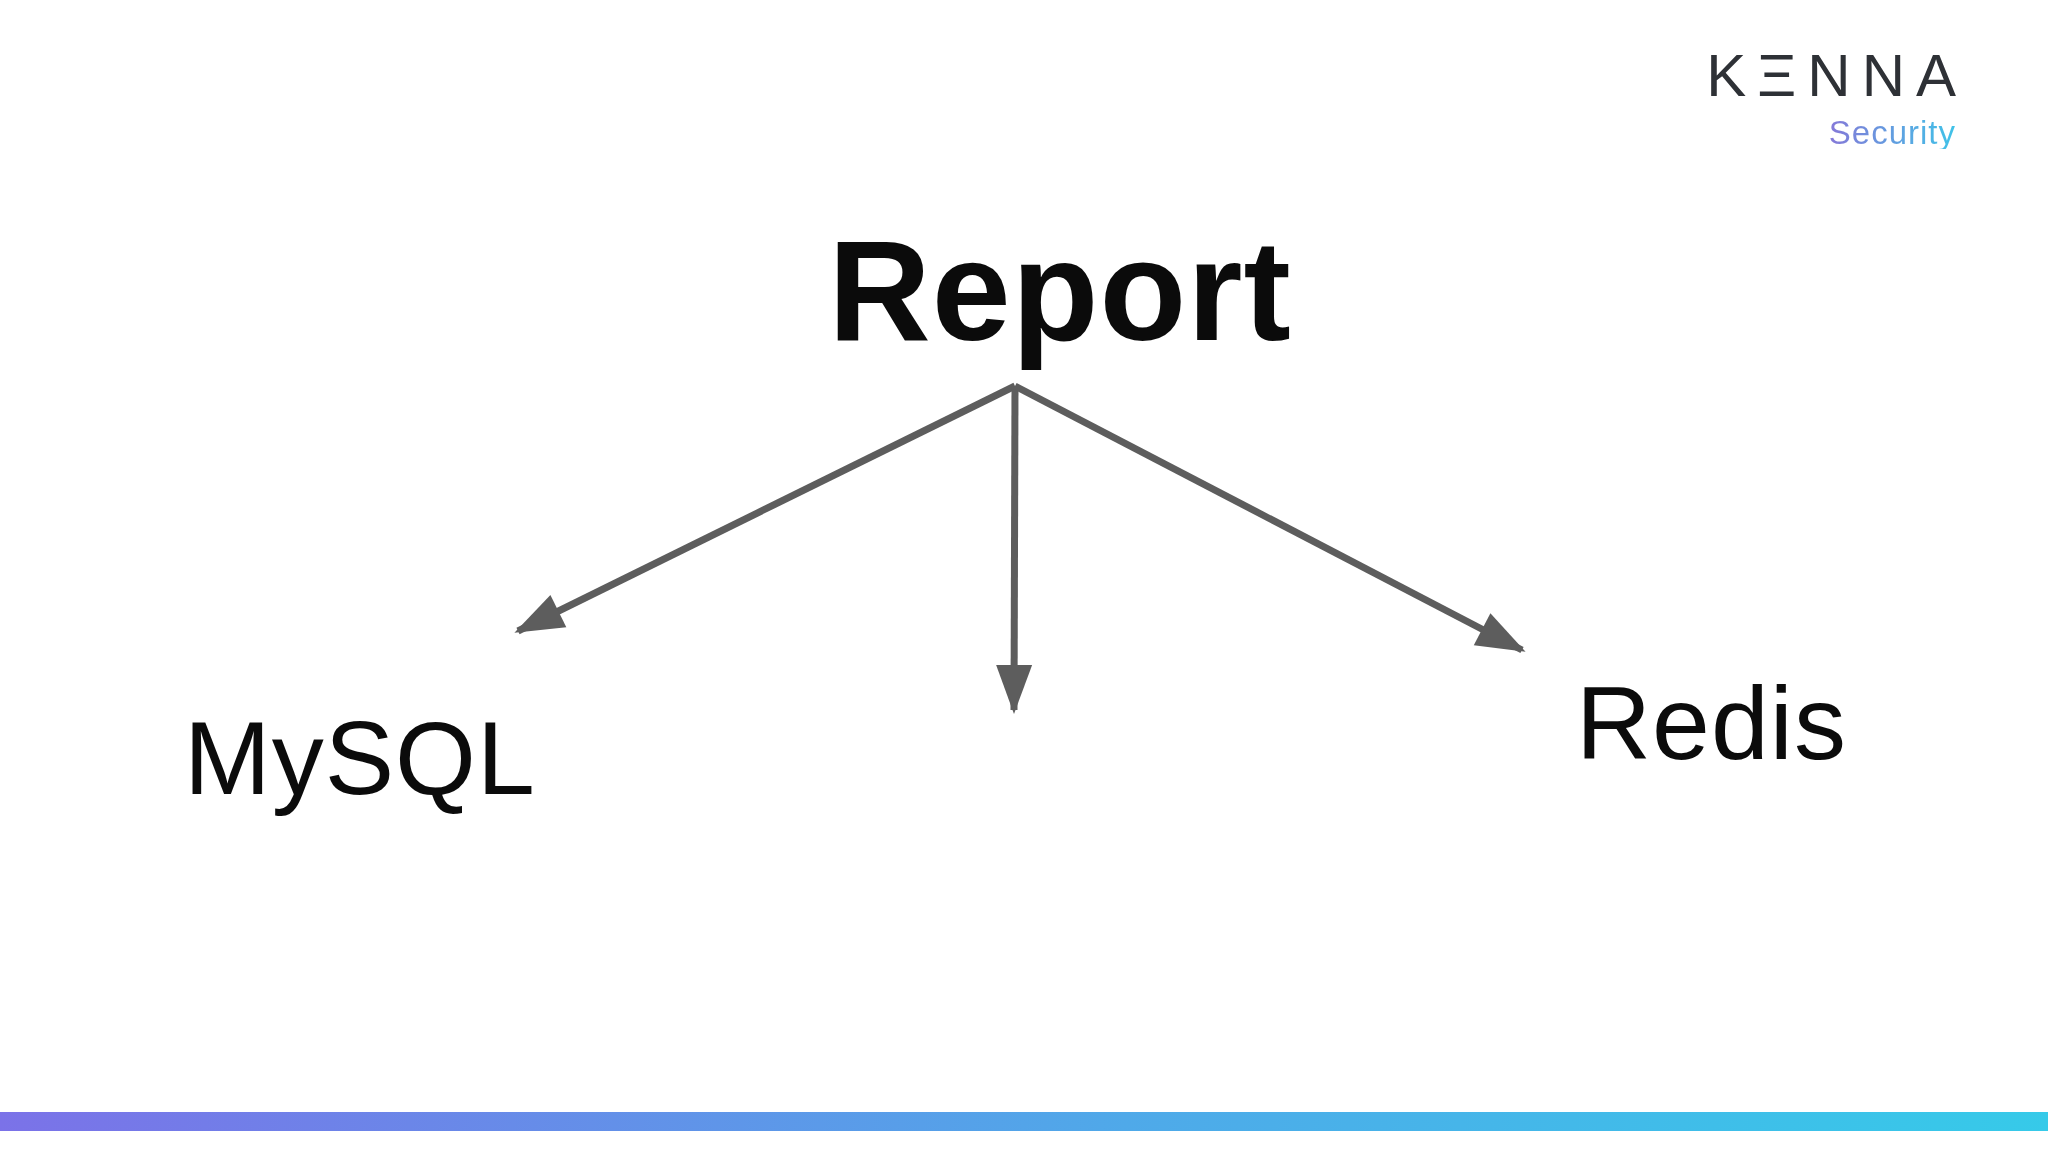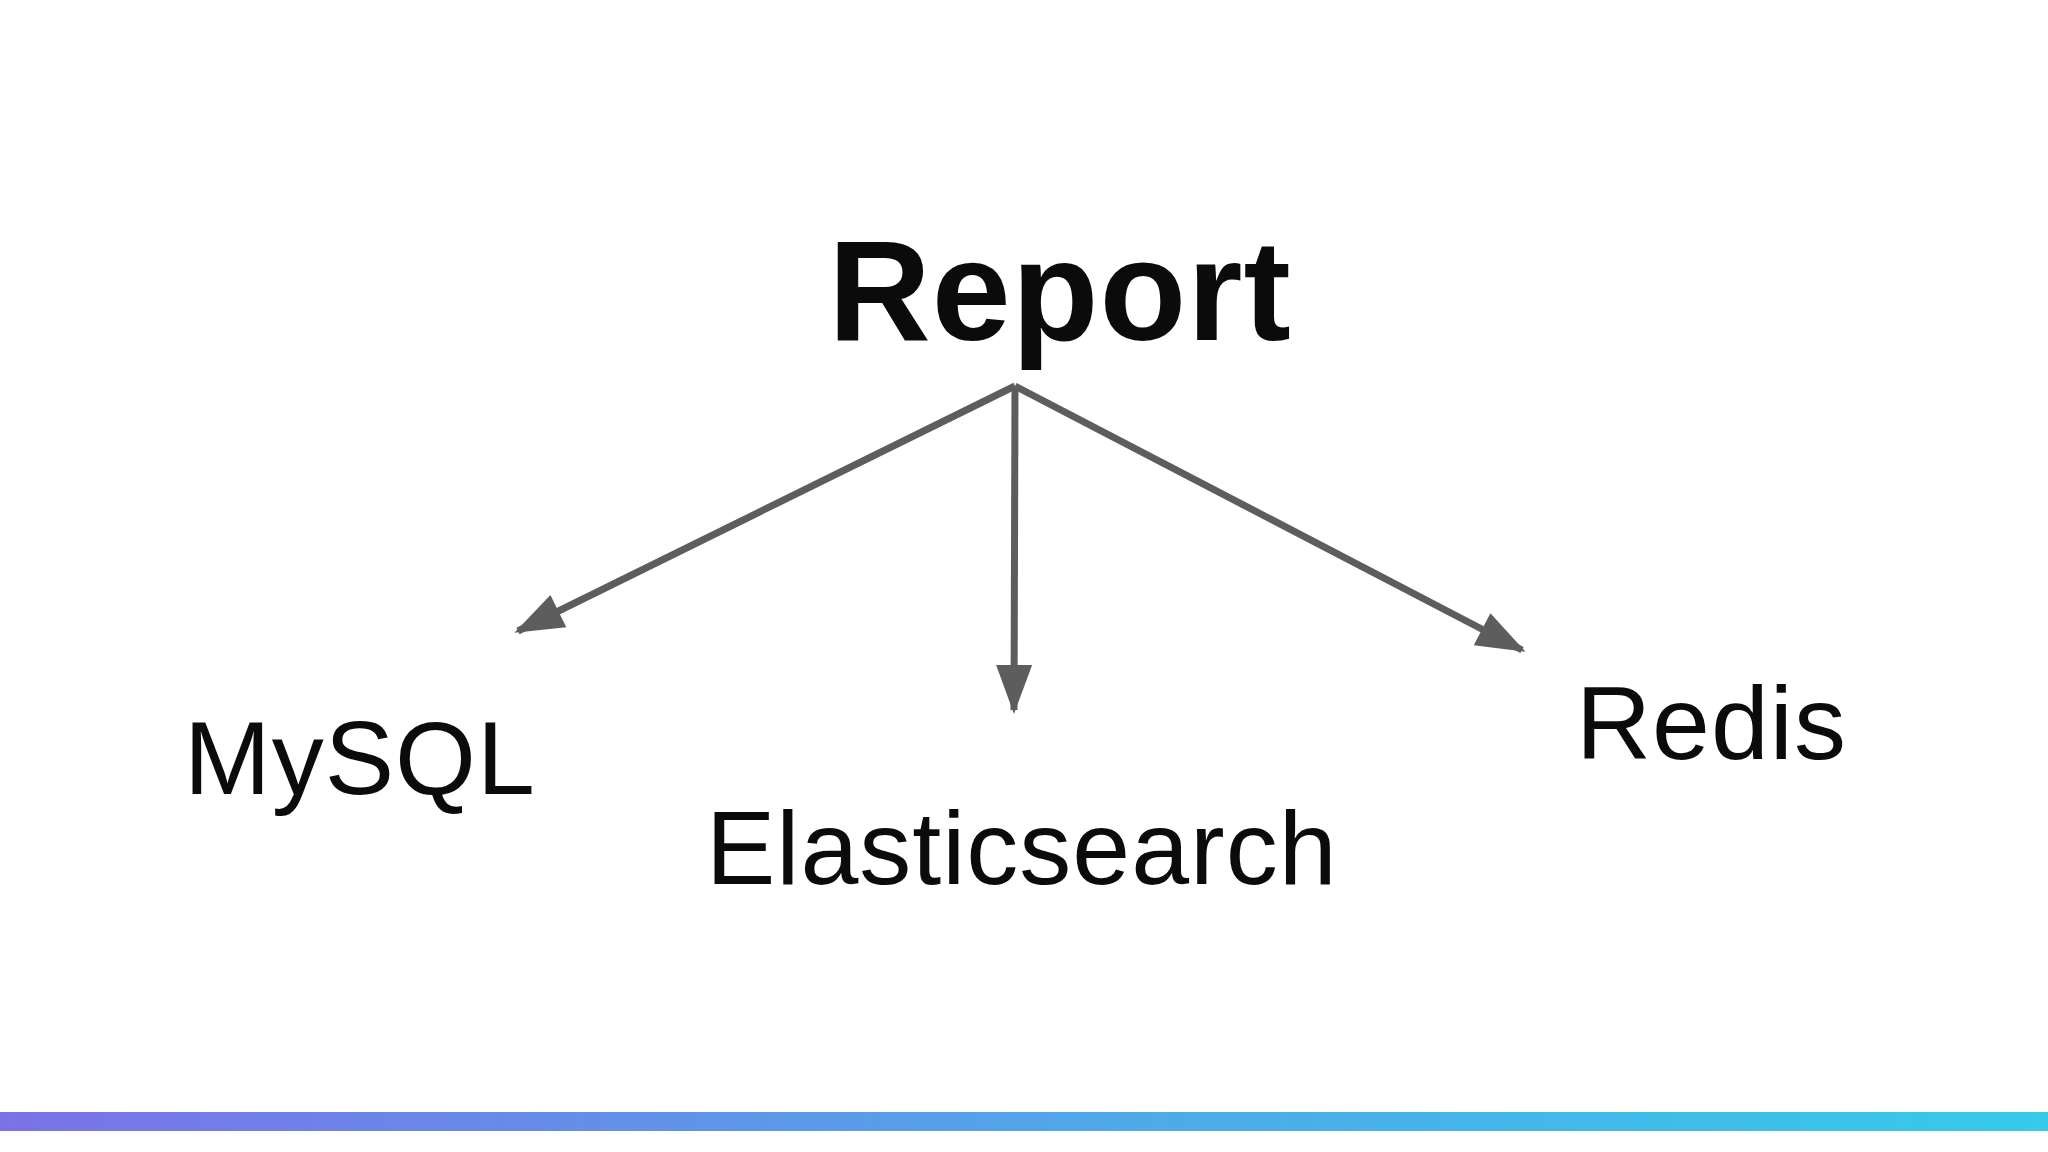--- a/index.html
+++ b/index.html
@@ -94,35 +94,38 @@
     width: 2048px;
     height: 19px;
     background: linear-gradient(90deg, #7b72e8 0%, #4fa9e9 55%, #36cae9 100%);
   }
 </style>
 </head>
 <body>
 
 <div class="slide">
 
+  <div class="logo">
+    <span class="brand">KΞNNA</span>
+    <span class="subtitle">Security</span>
+  </div>
 
   <h1 class="title">Report</h1>
 
   <svg class="arrows" viewBox="0 0 2048 1152" xmlns="http://www.w3.org/2000/svg">
     <defs>
       <marker id="ah" markerUnits="userSpaceOnUse" markerWidth="54" markerHeight="42" refX="46" refY="20" orient="auto">
         <path d="M1,2 L50,20 L1,38 Z" fill="#5d5d5d"></path>
       </marker>
     </defs>
     <line x1="1015" y1="386" x2="518" y2="631" stroke="#5d5d5d" stroke-width="7" marker-end="url(#ah)"></line>
     <line x1="1015" y1="386" x2="1014" y2="710" stroke="#5d5d5d" stroke-width="7" marker-end="url(#ah)"></line>
     <line x1="1015" y1="386" x2="1522" y2="650" stroke="#5d5d5d" stroke-width="7" marker-end="url(#ah)"></line>
   </svg>
 
   <div class="node-label node-mysql">MySQL</div>
 
-  <div class="node-label node-elasticsearch">Elasticsearch</div>
 
   <div class="node-label node-redis">Redis</div>
 
   <div class="footer-bar"></div>
 
 </div>
 
 </body></html>

